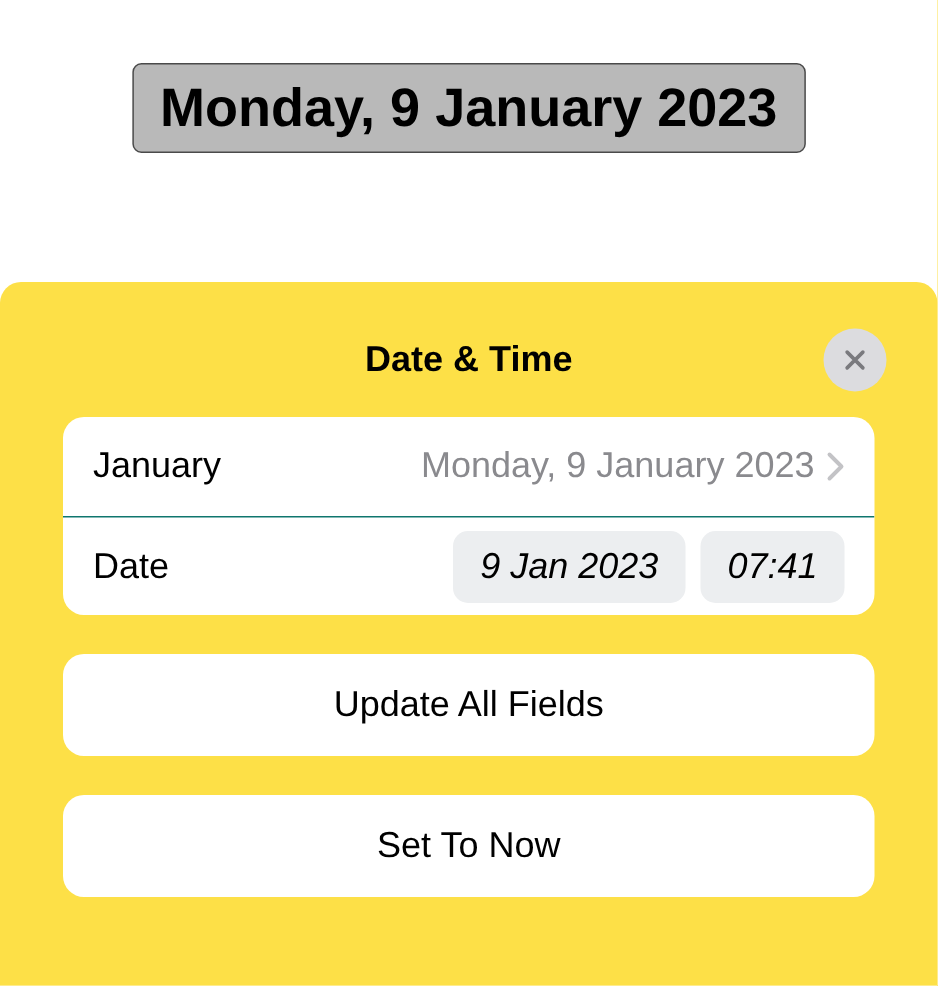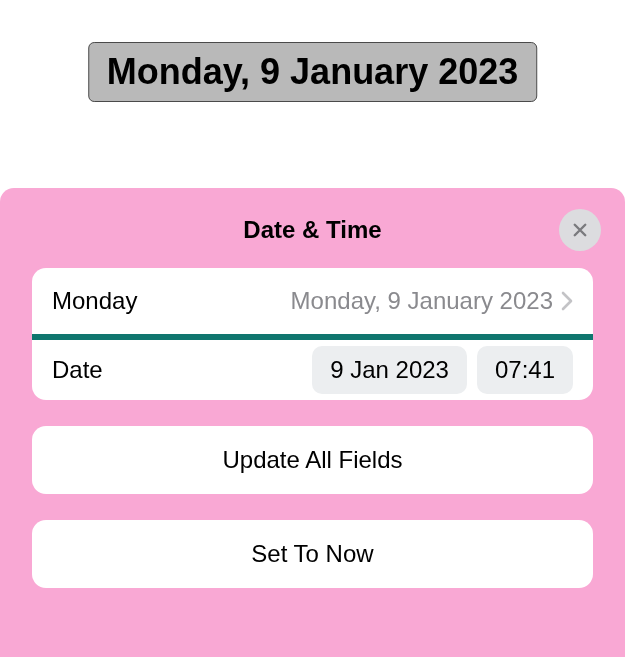--- a/index.html
+++ b/index.html
@@ -33,24 +33,24 @@
       font-weight: 600;
       color: #000;
       white-space: nowrap;
     }
     .panel {
       position: absolute;
       left: 0;
       right: 0;
       bottom: 0;
       top: 188px;
-      background: #f9a8d4;
+      background: #fde047;
       border-top-left-radius: 14px;
       border-top-right-radius: 14px;
-      padding: 4px;
+      padding: 14px;
     }
     .panel-header {
       position: relative;
       height: 76px;
       display: flex;
       align-items: center;
       justify-content: center;
     }
     .panel-title {
       font-size: 24px;
@@ -82,21 +82,21 @@
       overflow: hidden;
     }
     .row {
       display: flex;
       align-items: center;
       min-height: 66px;
       padding: 0 20px;
       position: relative;
     }
     .row + .row {
-      border-top: 6px solid #0f766e;
+      border-top: 1px solid #0f766e;
     }
     .row-label {
       font-size: 24px;
       color: #000;
       flex: 0 0 auto;
     }
     .row-value {
       flex: 1;
       text-align: right;
       font-size: 24px;
@@ -118,20 +118,21 @@
       justify-content: flex-end;
       gap: 10px;
     }
     .pill {
       background: #eceef0;
       border-radius: 10px;
       padding: 10px 18px;
       font-size: 24px;
       color: #000;
       cursor: pointer;
+      font-style: italic;
     }
     .action-btn {
       margin: 26px 28px 0 28px;
       background: #fff;
       border-radius: 14px;
       height: 68px;
       display: flex;
       align-items: center;
       justify-content: center;
       font-size: 24px;
@@ -150,21 +151,21 @@
       <div class="panel-title">Date &amp; Time</div>
       <div class="close-btn">
         <svg viewBox="0 0 24 24">
           <path d="M5 5 L19 19 M19 5 L5 19" stroke="#7a7a7e" stroke-width="3.2" stroke-linecap="round" fill="none"></path>
         </svg>
       </div>
     </div>
 
     <div class="group">
       <div class="row">
-        <div class="row-label">Monday</div>
+        <div class="row-label">January</div>
         <div class="row-value">Monday, 9 January 2023</div>
         <svg class="chevron" viewBox="0 0 12 20">
           <path d="M2 2 L10 10 L2 18" stroke="currentColor" stroke-width="2.6" stroke-linecap="round" stroke-linejoin="round" fill="none"></path>
         </svg>
       </div>
       <div class="row">
         <div class="row-label">Date</div>
         <div class="date-row-controls">
           <div class="pill">9 Jan 2023</div>
           <div class="pill">07:41</div>

